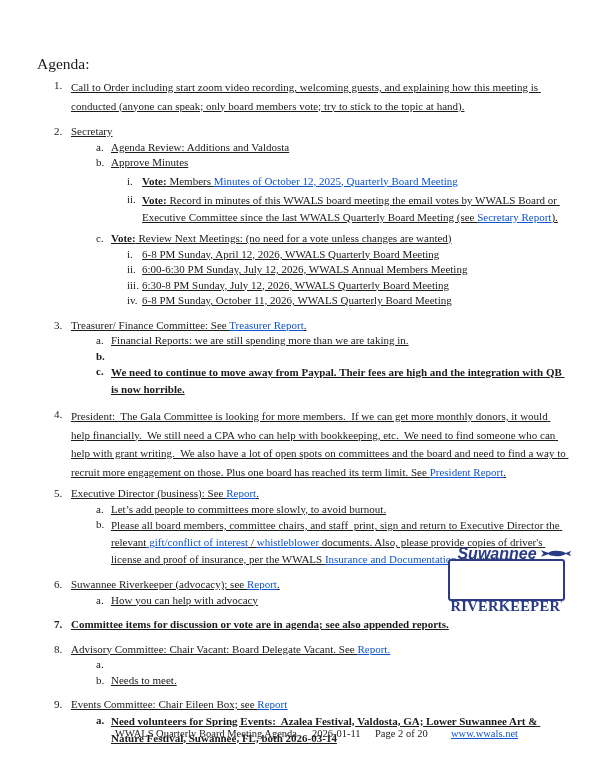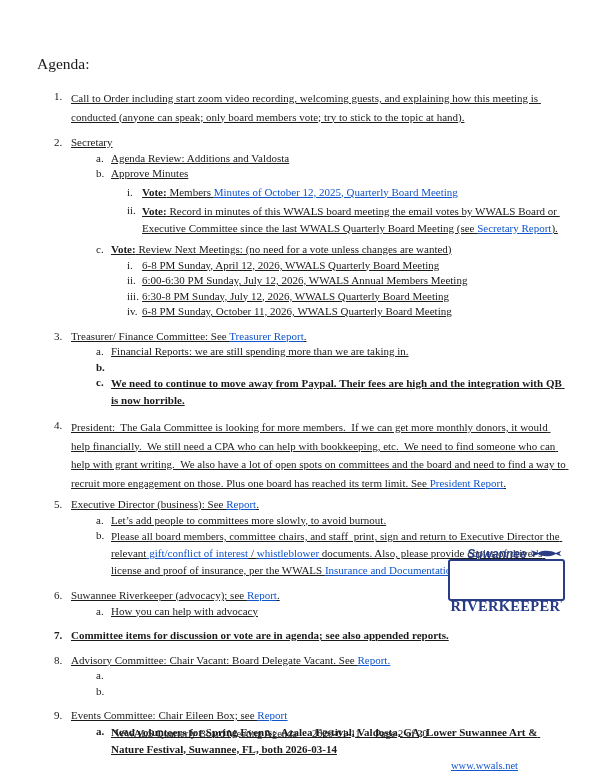--- a/index.html
+++ b/index.html
@@ -10,21 +10,21 @@
     font-family:"Liberation Serif", serif;
     font-size:11px;
     color:var(--ink,#1b1b1b);
     overflow:hidden;
   }
   .content{padding:54px 32px 0 0;}
   .heading{
     margin-left:37px;
     font-size:15.5px;
     line-height:19px;
-    margin-bottom:16px;
+    margin-bottom:5px;
   }
   .row{display:flex;align-items:flex-start;}
   .mk{flex:none;line-height:15.5px;}
   .l1 .mk{margin-left:54px;width:17px;}
   .l2 .mk{margin-left:96px;width:15px;}
   .l3 .mk{margin-left:127px;width:15px;}
   .tx{flex:1;line-height:15.5px;white-space:pre-wrap;text-decoration:underline;}
   .tx.wlg{line-height:18.5px;}
   .tx.wsm{line-height:17px;}
   .mt-lg{margin-top:9px;}
@@ -36,35 +36,35 @@
   .logo{
     position:absolute;left:448px;top:559px;width:117px;height:42px;
     box-sizing:border-box;border:2px solid var(--navy,#293c85);border-radius:3px;
     background:#ffffff;color:var(--navy,#293c85);
     display:flex;flex-direction:column;align-items:center;justify-content:center;
   }
   .logo-top{
     display:flex;align-items:center;gap:2px;
     font-family:"Liberation Sans", sans-serif;
     font-weight:bold;font-style:italic;
-    font-size:12px;line-height:14px;margin-left:17px;
+    font-size:16px;line-height:14px;margin-left:17px;
   }
   .logo-bottom{
     font-family:"Liberation Serif", serif;
     font-weight:bold;font-size:14.5px;line-height:15px;letter-spacing:0.3px;
     display:flex;align-items:flex-start;margin-top:38px;
   }
   .logo-mark{font-size:6px;line-height:8px;}
   
   .footer{position:absolute;top:727px;left:0;width:476px;height:16px;font-size:10.5px;line-height:14px;}
   .footer span,.footer a{position:absolute;top:0;white-space:nowrap;}
   .f-title{left:115px;}
   .f-date{left:296px;margin-left:16px;}
   .f-page{left:375px;}
-  .f-site{left:451px;margin-top:32px;}
+  .f-site{left:451px;}
 </style>
 </head>
 <body>
 
 <div class="page">
   <div class="content">
     <div class="heading">Agenda:</div>
     <div id="agenda-body">
         <div class="row l1 mt-md">
           <span class="mk">1.</span>
@@ -155,20 +155,21 @@
         </div>
         <div class="row l1 mt-lg">
           <span class="mk">8.</span>
           <div class="tx"><span>Advisory Committee: Chair Vacant: Board Delegate Vacant. See </span><a class="lnk">Report.</a></div>
         </div>
         <div class="row l2">
           <span class="mk">a.</span>
         </div>
         <div class="row l2">
           <span class="mk">b.</span>
+          <div class="tx"><span>Needs to meet.</span></div>
         </div>
         <div class="row l1 mt-lg">
           <span class="mk">9.</span>
           <div class="tx"><span>Events Committee: Chair Eileen Box; see </span><a class="lnk">Report</a></div>
         </div>
         <div class="row l2">
           <span class="mk b">a.</span>
           <div class="tx wsm"><span class="b">Need volunteers for Spring Events:  Azalea Festival, Valdosta, GA; Lower Suwannee Art &amp; Nature Festival, Suwannee, FL, both 2026-03-14</span></div>
         </div>
       </div>

